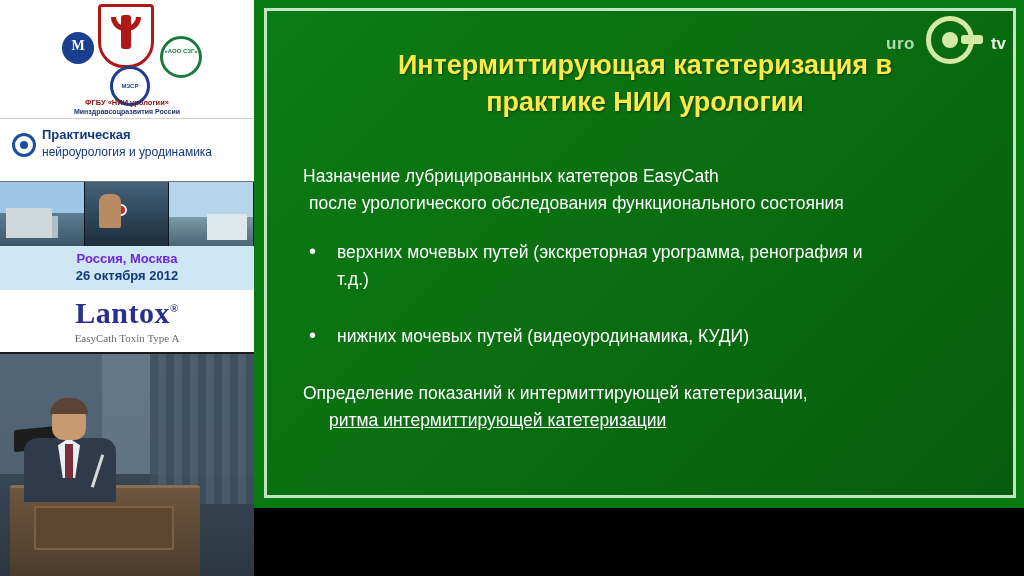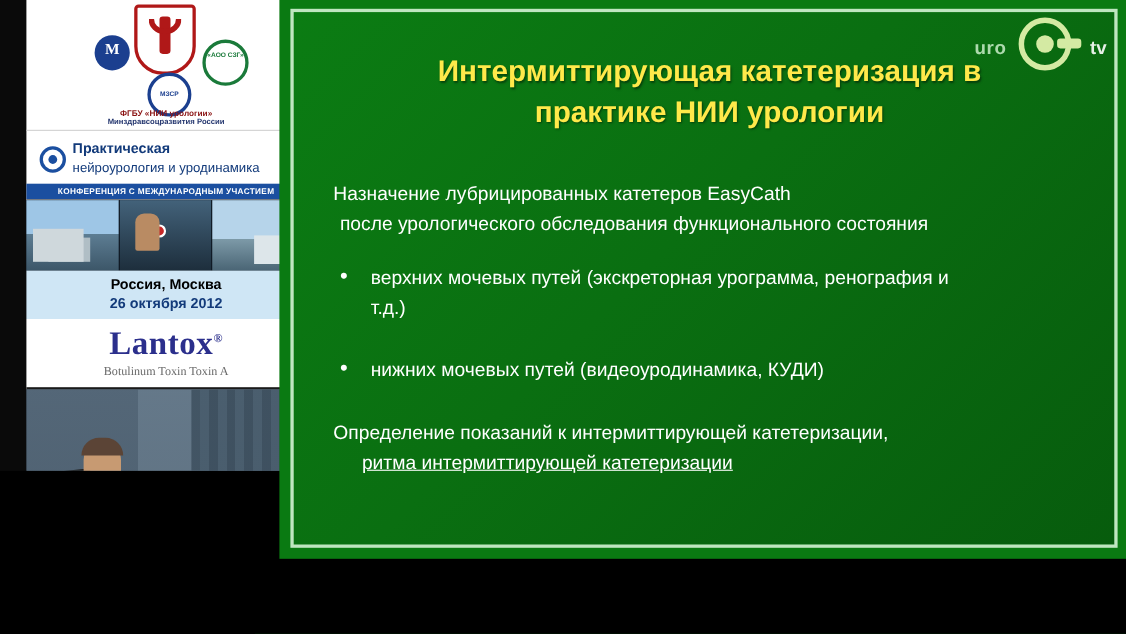--- a/index.html
+++ b/index.html
@@ -18,24 +18,23 @@
     width: 1024px;
     height: 576px;
     background: #000;
   }
 
   
   .sidebar {
     position: absolute;
     left: 0; top: 0;
     width: 254px;
-    height: 428px;
+    height: 576px;
     background: #0a0a0a;
     overflow: hidden;
-    padding-left: 24px;
   }
   .logo-band {
     position: relative;
     height: 118px;
     background: #ffffff;
     border-bottom: 1px solid #cfcfcf;
   }
   .logo-red-shield {
     position: absolute;
     left: 98px; top: 4px;
@@ -229,21 +228,21 @@
   }
 
   .place-band {
     position: relative;
     height: 44px;
     background: #cfe6f5;
     text-align: center;
   }
   .place-band .l1 {
     padding-top: 4px;
-    color: #000000;
+    color: #6d28d9;
     font-size: 13px;
     font-weight: bold;
     line-height: 17px;
   }
   .place-band .l2 {
     color: #123a7a;
     font-size: 13px;
     font-weight: bold;
     line-height: 17px;
   }
@@ -504,39 +503,38 @@
       <div class="inst-title">
         <div>ФГБУ «НИИ урологии»</div>
         <div class="inst-sub">Минздравсоцразвития России</div>
       </div>
     </div>
 
     <div class="conf-band">
       <div class="conf-icon"></div>
       <div class="conf-t1">Практическая</div>
       <div class="conf-t2">нейроурология и уродинамика</div>
-      <div class="conf-strip">КОНФЕРЕНЦИЯ С МЕЖДУНАРОДНЫМ УЧАСТИЕМ</div>
     </div>
 
     <div class="photo-band">
       <div class="ph ph1"></div>
       <div class="ph ph2">
         <div class="rec-dot"></div>
       </div>
       <div class="ph ph3"></div>
     </div>
 
     <div class="place-band">
       <div class="l1">Россия, Москва</div>
       <div class="l2">26 октября 2012</div>
     </div>
 
     <div class="brand-band">
       <div class="brand-name"><span>Lantox</span><sup>®</sup></div>
-      <div class="brand-sub">Botulinum Toxin Toxin A</div>
+      <div class="brand-sub">EasyCath Toxin Type A</div>
     </div>
 
     <div class="hall">
       <div class="wallpanel"></div>
       <div class="curtain"></div>
       <div class="podium"></div>
       <div class="laptop"></div>
       <div class="speaker-body"></div>
       <div class="speaker-shirt"></div>
       <div class="speaker-tie"></div>

